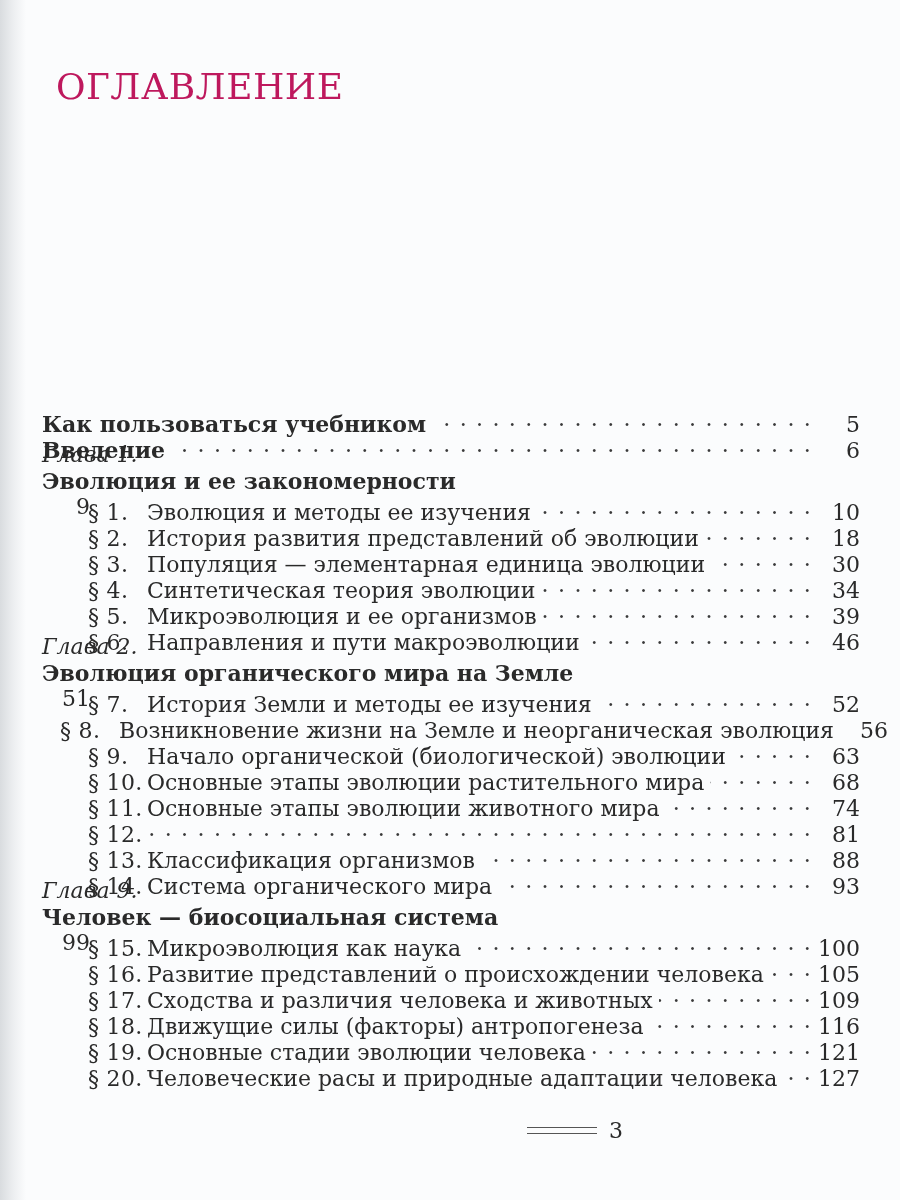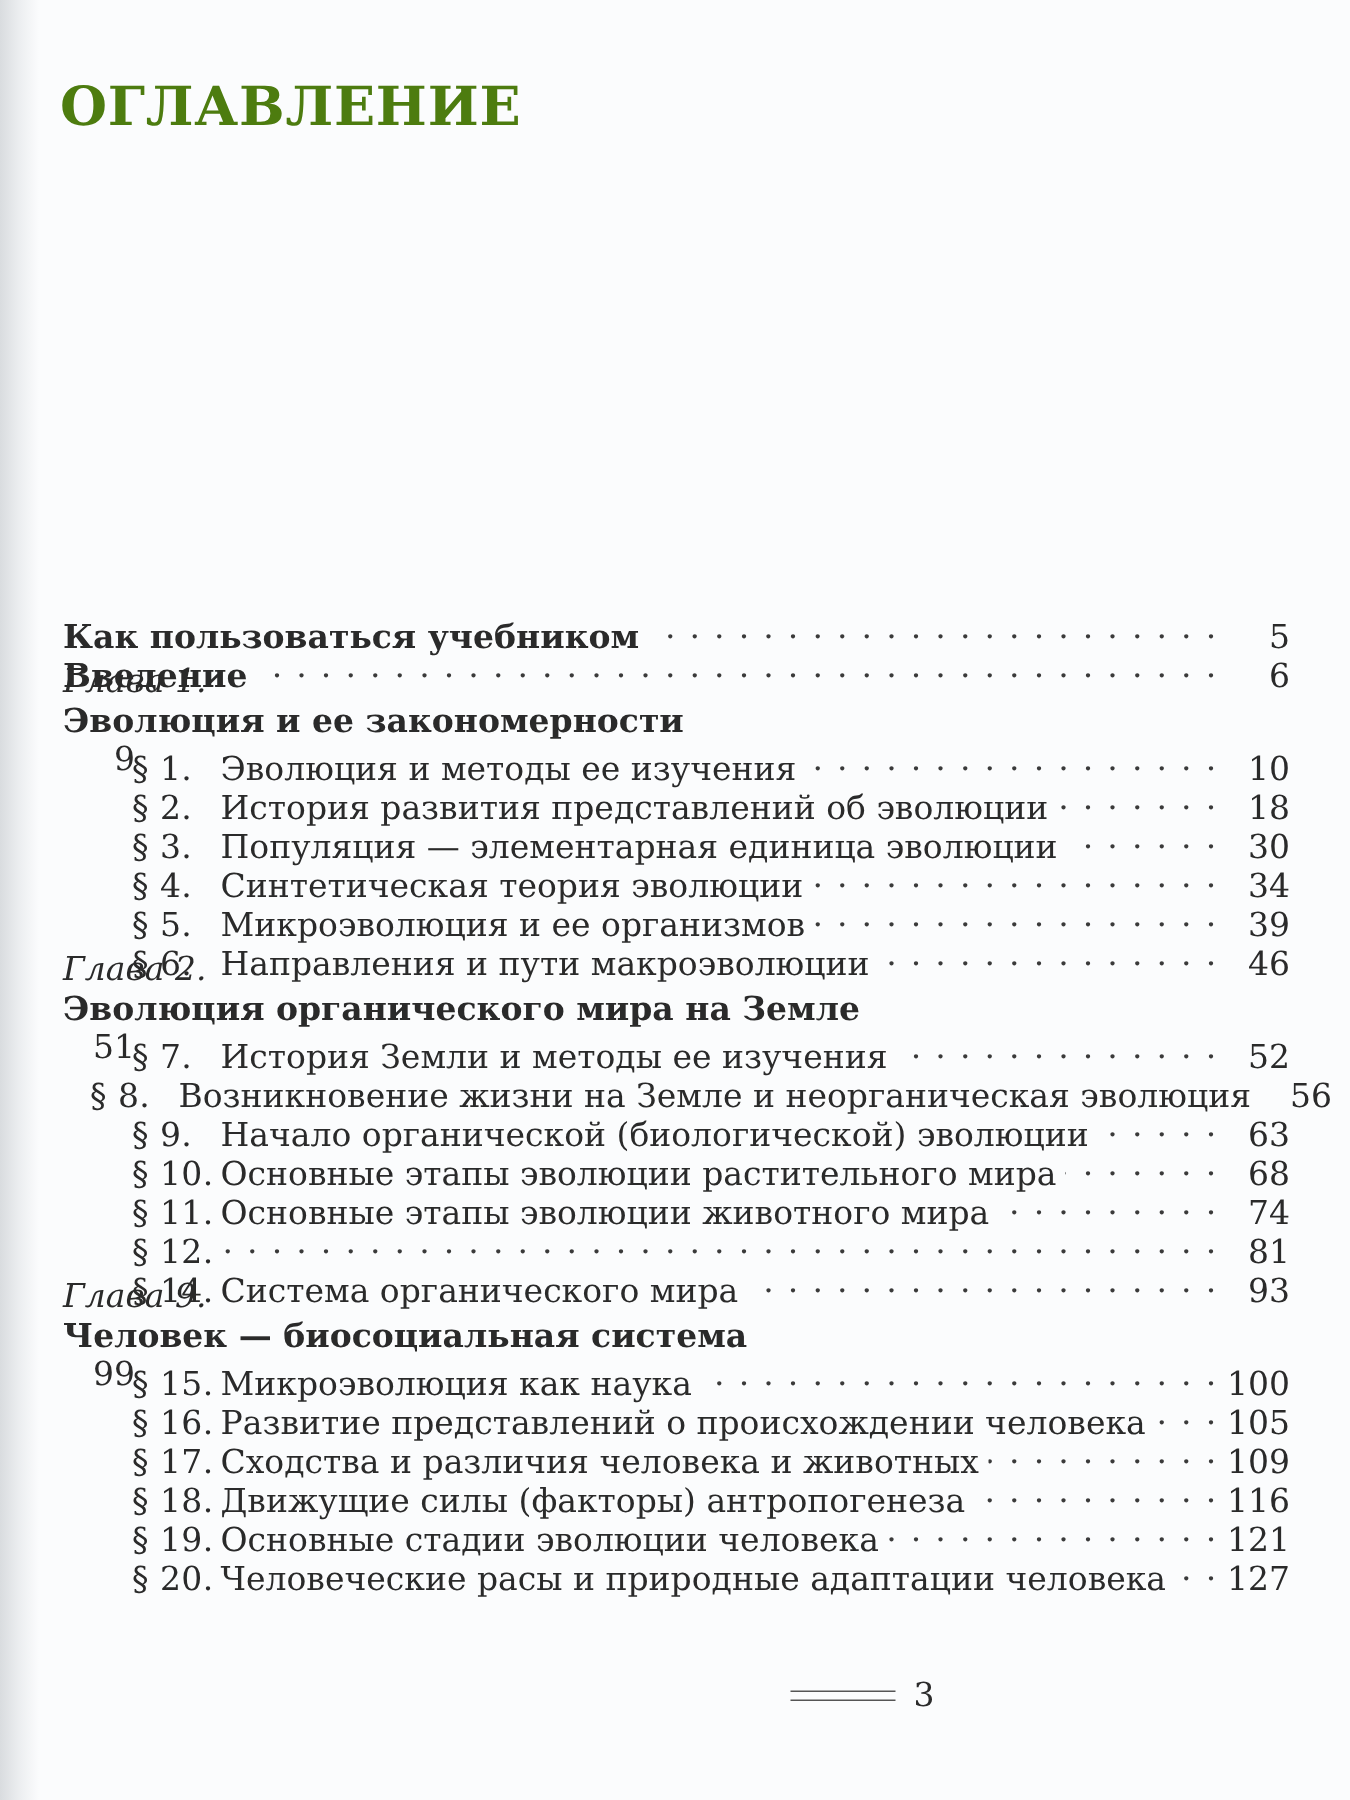--- a/index.html
+++ b/index.html
@@ -18,26 +18,26 @@
     .binding-shadow {
       position: absolute;
       left: 0; top: 0; bottom: 0;
       width: 26px;
       background: linear-gradient(to right, #d9dcdf 0%, #eceef0 50%, rgba(251,252,253,0) 100%);
     }
     .page-title {
       position: absolute;
       left: 40px;
       top: 50px;
-      margin: 0;
+      margin: 16px;
       font-family: "DejaVu Serif", serif;
-      font-weight: bold;
+      font-weight: normal;
       font-size: 36px;
       letter-spacing: 0.5px;
-      color: #4d7c0f;
+      color: #be185d;
     }
     .toc {
       position: absolute;
       left: 42px;
       top: 406px;
       width: 818px;
     }
     .toc-row {
       display: flex;
       align-items: baseline;
@@ -208,20 +208,26 @@
     <span class="title">Основные этапы эволюции животного мира</span>
     <span class="leader"></span>
     <span class="page-num">74</span>
   </div>
   <div class="toc-row">
     <span class="prefix section">§ 12.</span>
     <span class="leader"></span>
     <span class="page-num">81</span>
   </div>
   <div class="toc-row">
+    <span class="prefix section">§ 13.</span>
+    <span class="title">Классификация организмов</span>
+    <span class="leader"></span>
+    <span class="page-num">88</span>
+  </div>
+  <div class="toc-row">
     <span class="prefix section">§ 14.</span>
     <span class="title">Система органического мира</span>
     <span class="leader"></span>
     <span class="page-num">93</span>
   </div>
 
   <div class="toc-row gap-before">
     <span class="prefix chapter">Глава 9.</span>
     <span class="title bold">Человек — биосоциальная система</span>
     <span class="leader"></span>

